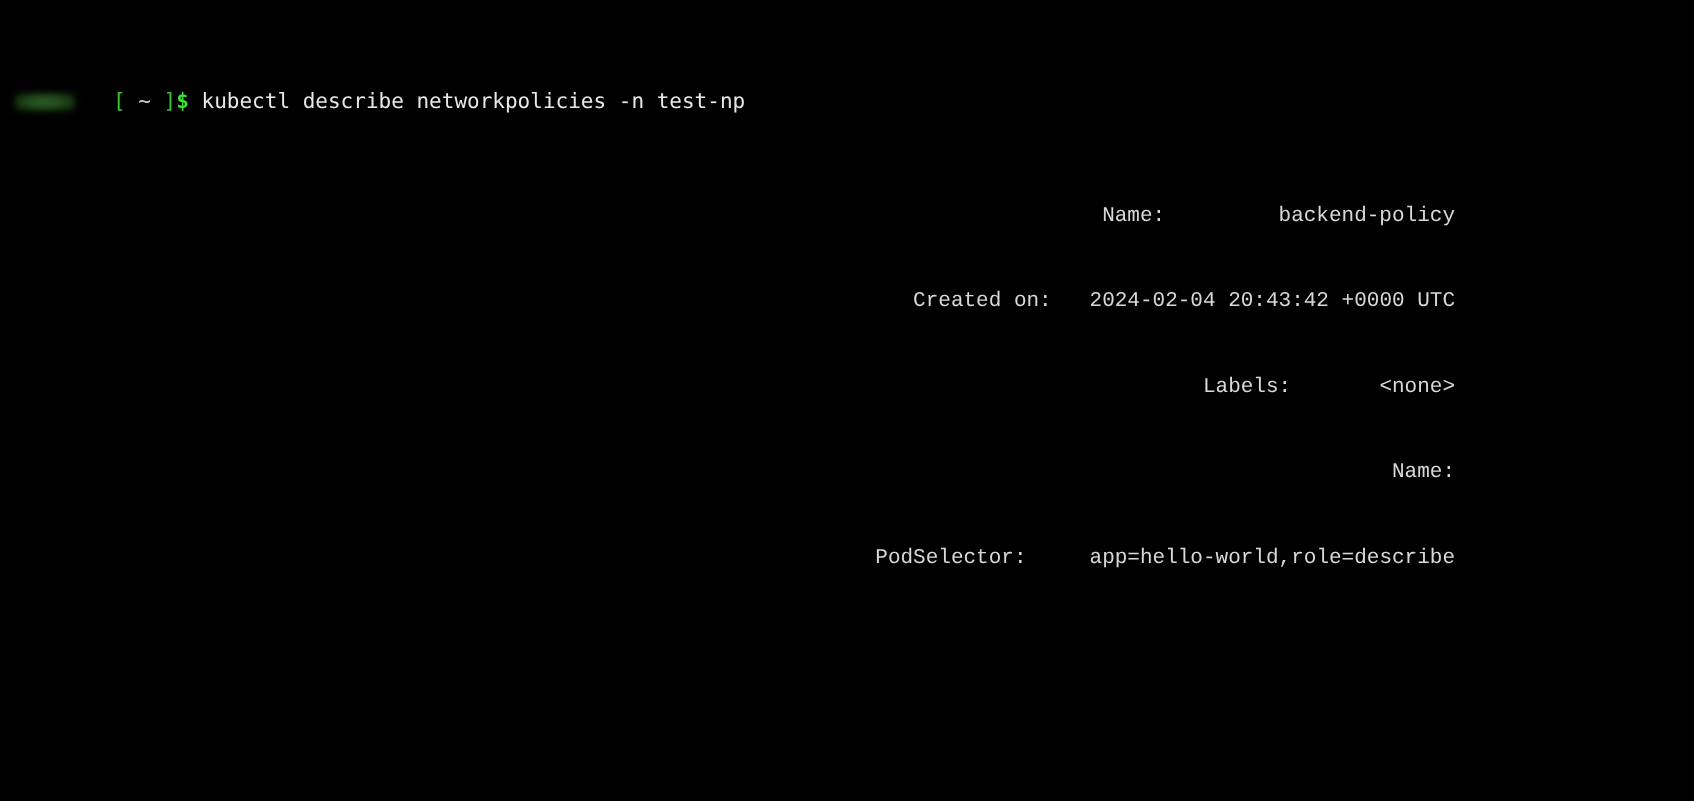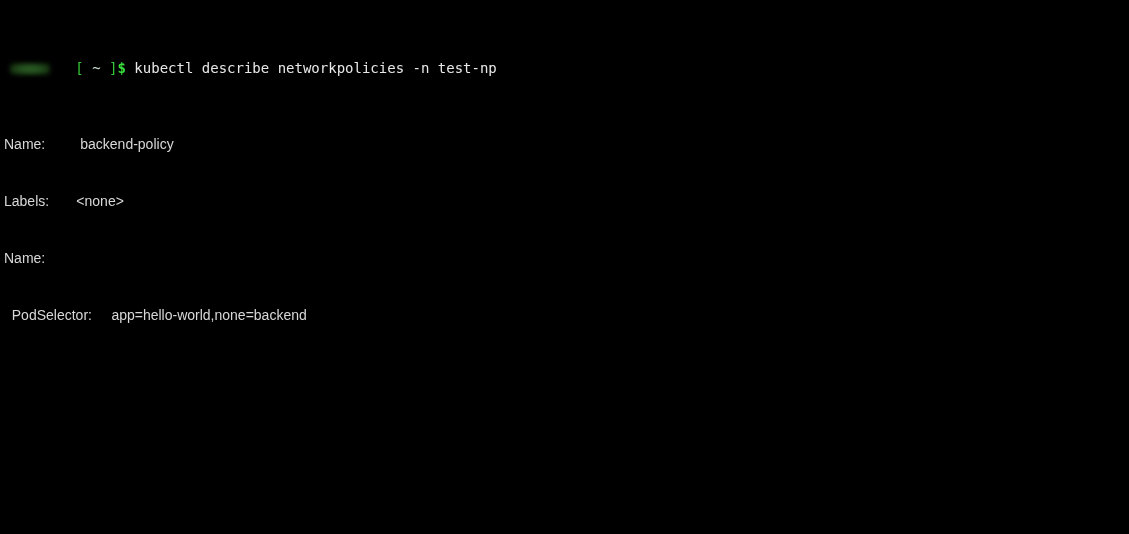--- a/index.html
+++ b/index.html
@@ -25,23 +25,24 @@
     line-height: 19px;
     padding: 2px 0 0 4px;
     box-sizing: border-box;
     white-space: pre;
     letter-spacing: 0px;
   }
   .line {
     height: 19px;
     line-height: 19px;
     white-space: pre;
-    font-family: Liberation Sans, sans-serif;
+    font-family: Liberation Mono, monospace;
     font-size: 14px;
     color: #d8d8d8;
+    text-align: right;
   }
   
   .prompt-line {
     height: 19px;
     line-height: 19px;
     white-space: pre;
     font-size: 14px;
   }
   .redacted-user {
     display: inline-block;
@@ -65,23 +66,24 @@
   .cmd     { color: #e8e8e8; }
 </style>
 </head>
 <body>
 
 <div id="terminal">
 
   <div class="prompt-line"><span class="redacted-user"></span><span>   </span><span class="bracket">[</span><span> </span><span class="tilde">~</span><span> </span><span class="bracket">]</span><span class="dollar">$</span><span> </span><span class="cmd">kubectl describe networkpolicies -n test-np</span></div>
 
   <div class="line">Name:         backend-policy</div>
+  <div class="line">Created on:   2024-02-04 20:43:42 +0000 UTC</div>
   <div class="line">Labels:       &lt;none&gt;</div>
   <div class="line">Name:</div>
-  <div class="line">  PodSelector:     app=hello-world,none=backend</div>
+  <div class="line">  PodSelector:     app=hello-world,role=describe</div>
   
   
   
   
   
   
   
   
   
   

